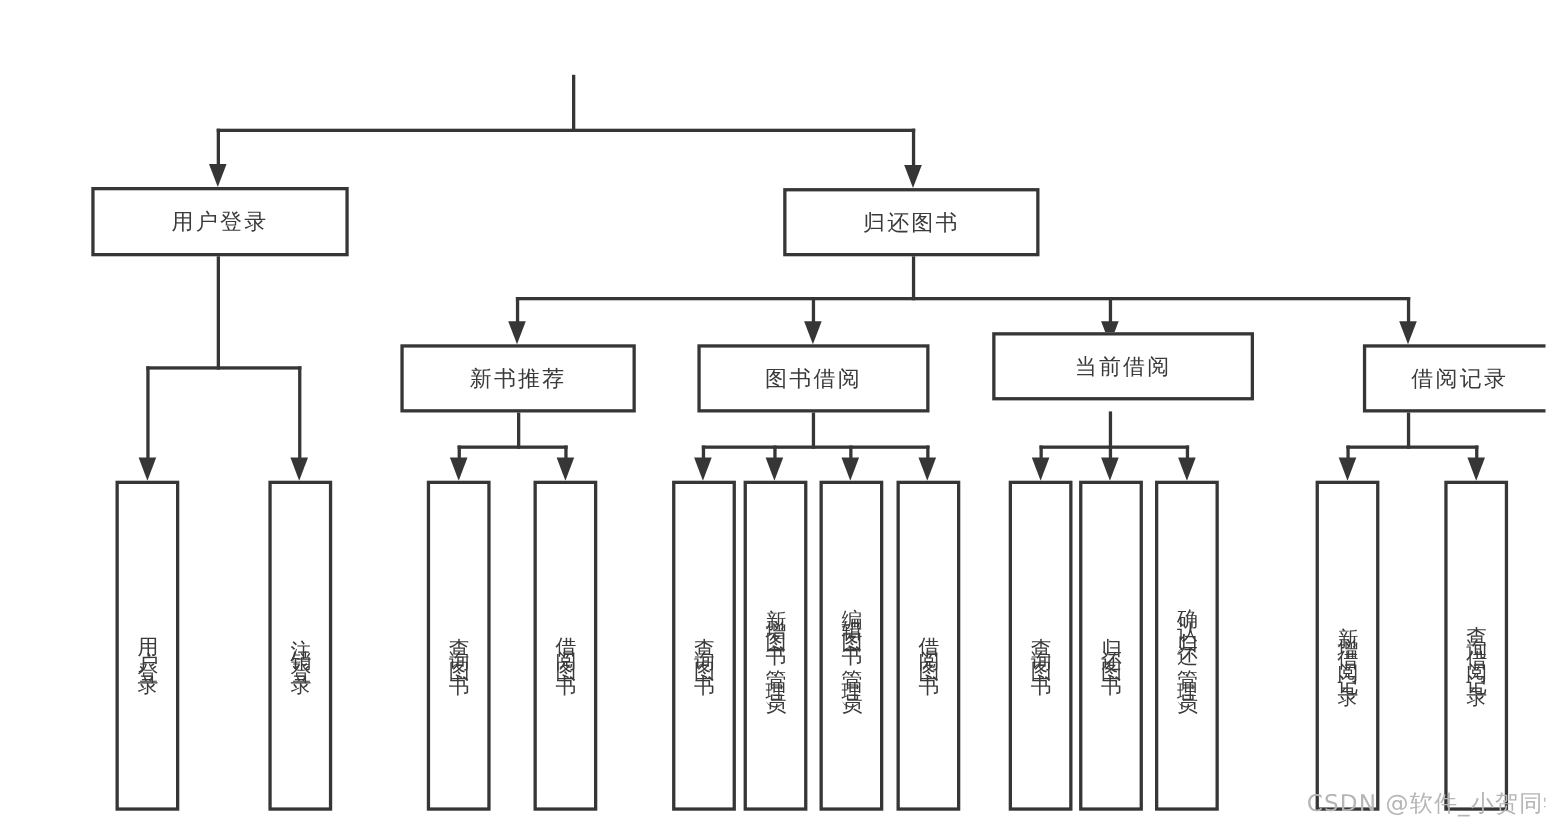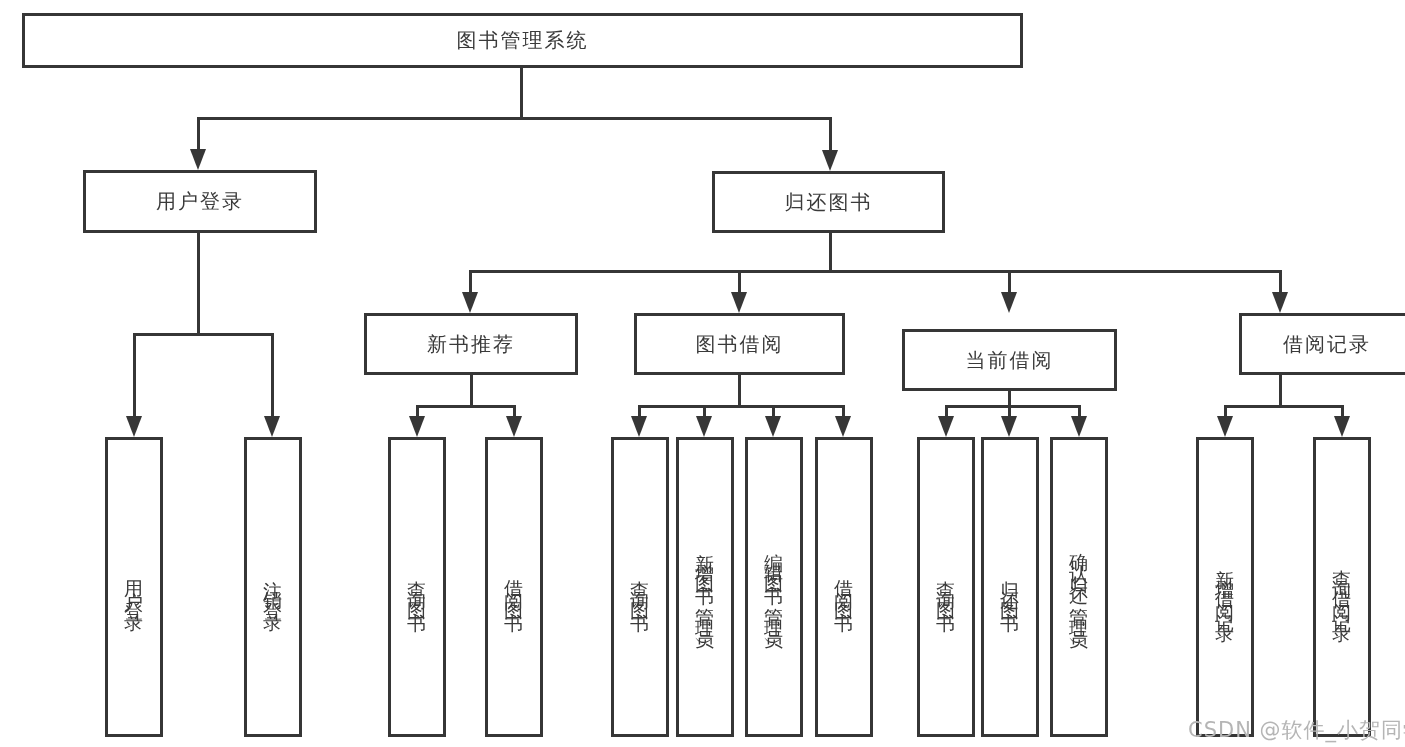--- a/index.html
+++ b/index.html
@@ -72,31 +72,30 @@
     letter-spacing: 1px;
     z-index: 3;
     white-space: nowrap;
   }
 </style>
 </head>
 <body>
 
 <div class="canvas">
 
-  <div class="box" style="left:22px; top:13px; width:1001px; height:55px;">图书管理系统</div>
 
   <div class="box" style="left:83px; top:170px; width:234px; height:63px;">用户登录</div>
 
   <div class="box" style="left:712px; top:171px; width:233px; height:62px;">归还图书</div>
 
   <div class="box" style="left:364px; top:313px; width:214px; height:62px;">新书推荐</div>
 
   <div class="box" style="left:634px; top:313px; width:211px; height:62px;">图书借阅</div>
 
-  <div class="box" style="left:902px; top:329px; width:215px; height:62px;">当前借阅</div>
+  <div class="box" style="left:902px; top:302px; width:238px; height:62px;">当前借阅</div>
 
   <div class="box" style="left:1239px; top:313px; width:176px; height:62px;">借阅记录</div>
 
   <div class="vbox" style="left:105px;">用户登录</div>
   <div class="vbox" style="left:244px;">注销登录</div>
 
   <div class="vbox" style="left:388px;">查询图书</div>
   <div class="vbox" style="left:485px;">借阅图书</div>
 
   <div class="vbox" style="left:611px;">查询图书</div>

